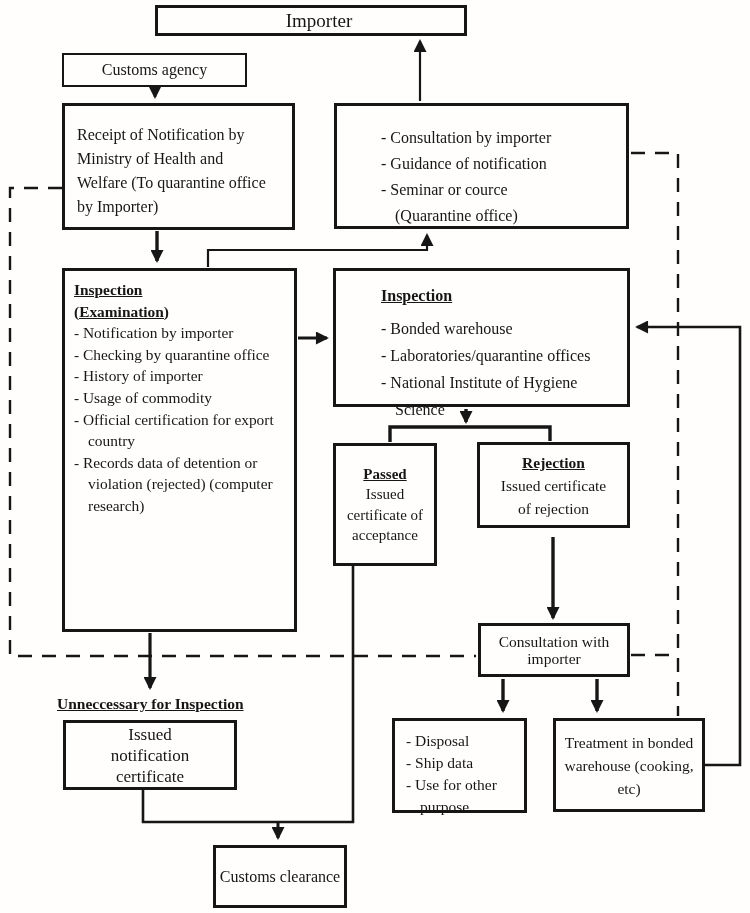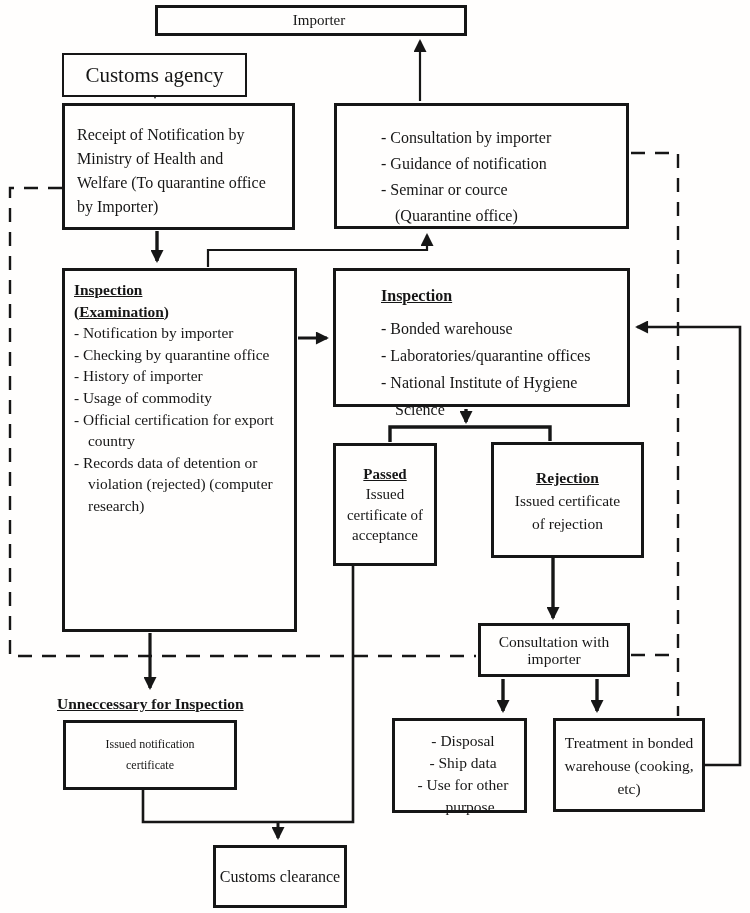--- a/index.html
+++ b/index.html
@@ -11,32 +11,32 @@
   .box{
     position:absolute;background:#fffefd;border:3px solid #161616;box-sizing:border-box;
     font-size:15.5px;line-height:1.35;
   }
   .thin{border-width:2px;}
   .center{display:flex;flex-direction:column;align-items:center;justify-content:center;text-align:center;}
   .hd{font-weight:bold;text-decoration:underline;}
   .li{padding-left:14px;text-indent:-14px;}
   .cont{padding-left:14px;}
   
-  .b-importer{left:155px;top:5px;width:312px;height:31px;font-size:15px;padding-left:16px;}
-  .b-customs-agency{left:62px;top:53px;width:185px;height:44px;font-size:21px;}
+  .b-importer{left:155px;top:5px;width:312px;height:31px;font-size:19px;padding-left:16px;}
+  .b-customs-agency{left:62px;top:53px;width:185px;height:34px;font-size:16px;}
   .b-receipt{left:62px;top:103px;width:233px;height:127px;padding:17px 16px 0 12px;font-size:16px;line-height:1.5;}
   .b-guidance{left:334px;top:103px;width:295px;height:126px;padding:19px 8px 0 44px;font-size:16px;line-height:26px;}
   .b-examination{left:62px;top:268px;width:235px;height:364px;padding:8px 13px 0 9px;font-size:15.4px;line-height:21.6px;}
   .b-inspection2{left:333px;top:268px;width:297px;height:139px;padding:11px 10px 0 45px;font-size:16px;line-height:27px;}
   .b-passed{left:333px;top:443px;width:104px;height:123px;font-size:15px;line-height:20.5px;padding:2px;}
-  .b-rejection{left:491px;top:442px;width:153px;height:116px;font-size:15.5px;line-height:23px;padding:16px;}
+  .b-rejection{left:477px;top:442px;width:153px;height:86px;font-size:15.5px;line-height:23px;padding:16px;}
   .b-consultation{left:478px;top:623px;width:152px;height:54px;font-size:15.5px;line-height:17px;border-width:3px;}
-  .b-disposal{left:392px;top:718px;width:135px;height:95px;padding:9px 4px 0 11px;font-size:15.5px;line-height:22px;text-align:center;}
+  .b-disposal{left:392px;top:718px;width:135px;height:95px;padding:9px 4px 0 11px;font-size:15.5px;line-height:22px;}
   .b-treatment{left:553px;top:718px;width:152px;height:94px;font-size:15.5px;line-height:23px;}
-  .b-issued-notif{left:63px;top:720px;width:174px;height:70px;font-size:12px;line-height:21px;}
+  .b-issued-notif{left:63px;top:720px;width:174px;height:70px;font-size:17px;line-height:21px;}
   .b-customs-clearance{left:213px;top:845px;width:134px;height:63px;font-size:16px;line-height:23px;}
   .lbl-unnecessary{
     position:absolute;left:57px;top:695px;font-size:15.5px;font-weight:bold;
     text-decoration:underline;
   }
   .exam-title{font-weight:bold;text-decoration:underline;}
 </style>
 </head>
 <body>
 

